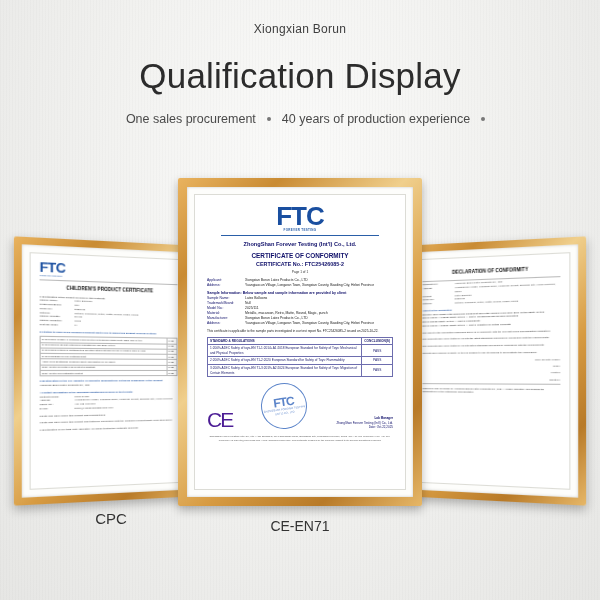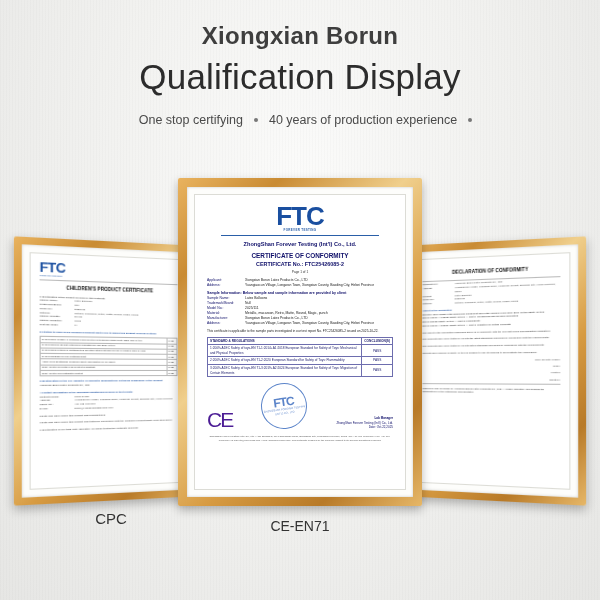--- a/index.html
+++ b/index.html
@@ -24,27 +24,27 @@
     background-image: repeating-linear-gradient(90deg, rgba(0,0,0,0.015) 0px, rgba(0,0,0,0.015) 1px, rgba(255,255,255,0) 1px, rgba(255,255,255,0) 3px);
     pointer-events: none;
   }
 
   
   .header {
     position: absolute; left: 0; right: 0; top: 22px;
     text-align: center;
   }
   .brand {
-    font-size: 24px;
+    font-size: 12px;
     color: #3e3e3e;
     letter-spacing: 0.3px;
-    font-weight: bold;
+    font-weight: normal;
   }
   .title {
-    margin-top: 7px;
+    margin-top: 20px;
     font-size: 35px;
     color: #2c2c2c;
     font-weight: normal;
     letter-spacing: 0.2px;
   }
   .tagline {
     margin-top: 16px;
     font-size: 12.5px;
     color: #4a4a4a;
     display: flex;
@@ -166,21 +166,21 @@
 </style>
 </head>
 <body>
 
 <div class="page">
 
   <div class="header">
     <div class="brand">Xiongxian Borun</div>
     <div class="title">Qualification Display</div>
     <div class="tagline">
-      <span class="item">One stop certifying</span>
+      <span class="item">One sales procurement</span>
       <span class="dot"></span>
       <span class="item">40 years of production experience</span>
       <span class="dot"></span>
     </div>
   </div>
 
   <div class="frames">
 
     <div class="frame side" id="frame-cpc">
       <div class="mat">

